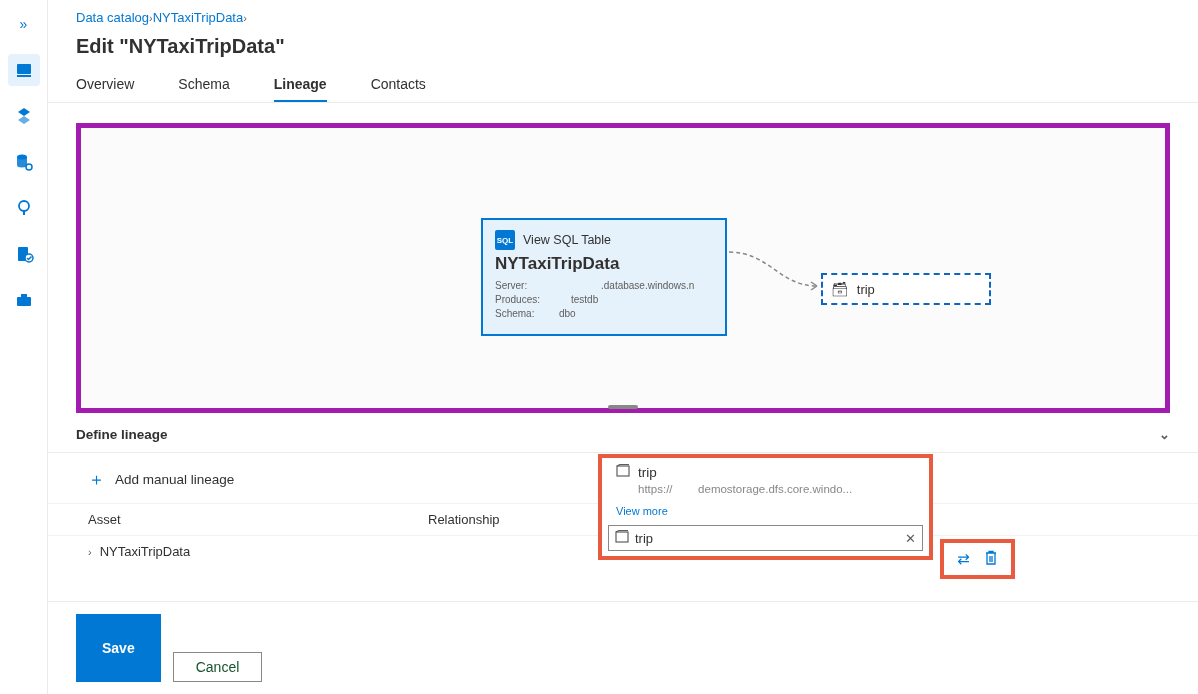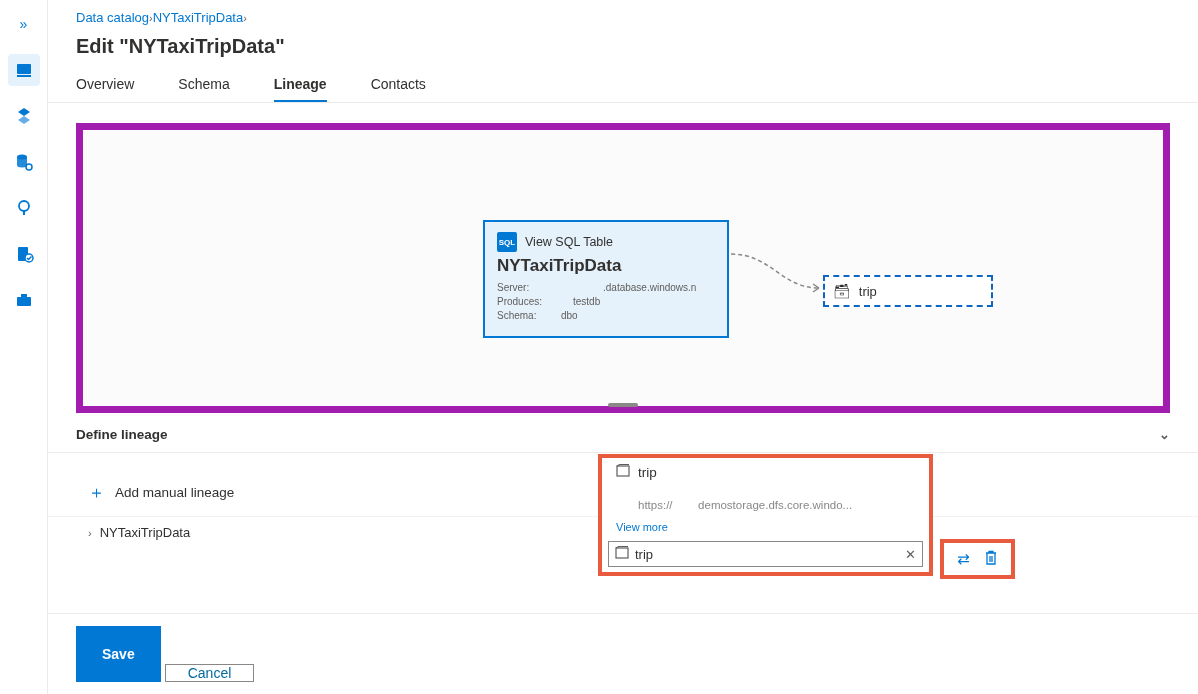--- a/index.html
+++ b/index.html
@@ -21,64 +21,64 @@
 
     
     .page-title { padding: 10px 28px 8px; font-size: 20px; font-weight: 600; }
 
     
     .tabs { display: flex; gap: 44px; padding: 0 28px; border-bottom: 1px solid #edebe9; }
     .tab { padding: 10px 0 8px; font-size: 14px; color: #323130; border-bottom: 2px solid transparent; cursor: pointer; }
     .tab.active { border-bottom-color: #0078d4; font-weight: 600; }
 
     
-    .canvas { margin: 20px 28px 0; background: #fbfbfb; border: 7px solid #a21caf; height: 290px; position: relative; }
+    .canvas { margin: 20px 28px 0; background: #fbfbfb; border: 5px solid #a21caf; height: 290px; position: relative; }
     .node-main { position: absolute; left: 400px; top: 90px; width: 246px; border: 2px solid #0078d4; background: #e5f1fb; padding: 10px 12px 12px; }
     .node-main .hdr { display: flex; align-items: center; gap: 8px; font-size: 12.5px; margin-bottom: 4px; }
     .node-main .title { font-size: 17px; font-weight: 600; margin-bottom: 6px; }
     .node-main .row { font-size: 10px; color: #605e5c; display: flex; margin-bottom: 3px; }
     .node-main .row .lbl { width: 56px; }
 
     .conn { position: absolute; left: 648px; top: 118px; width: 100px; height: 54px; }
     .conn svg { width: 100%; height: 100%; }
 
     .node-target { position: absolute; left: 740px; top: 145px; width: 170px; height: 32px; border: 2px dashed #0d66c2; background: #fff; display: flex; align-items: center; gap: 8px; padding: 0 8px; font-size: 13px; }
 
     .handle { position: absolute; left: 50%; bottom: -1px; transform: translateX(-50%); width: 30px; height: 4px; background: #8a8886; border-radius: 2px; }
 
     
-    .section-hdr { display: flex; justify-content: space-between; align-items: center; padding: 14px 28px 10px; font-size: 13.5px; font-weight: 600; border-bottom: 1px solid #edebe9; margin: 0 0 16px 0; }
+    .section-hdr { display: flex; justify-content: space-between; align-items: center; padding: 14px 28px 10px; font-size: 13.5px; font-weight: 600; border-bottom: 1px solid #edebe9; margin: 0 0 3px 0; }
     .section-hdr .chev2 { color: #605e5c; font-size: 13px; }
 
     .add-row { padding: 12px 40px; font-size: 13.5px; color: #323130; display: flex; align-items: center; gap: 10px; border-bottom: 1px solid #f3f2f1; }
     .add-row .plus { color: #0078d4; font-size: 17px; font-weight: 300; }
 
     .table-hdr { display: flex; padding: 8px 40px; font-size: 13px; color: #323130; font-weight: 400; border-bottom: 1px solid #f3f2f1; }
     .col-asset { width: 340px; }
     .col-rel { width: 225px; }
 
     .data-row { display: flex; align-items: center; padding: 8px 40px; font-size: 13px; position: relative; }
     .data-row .col-asset { display: flex; align-items: center; gap: 8px; }
     .data-row .exp { color: #605e5c; font-size: 11px; }
 
     
     .popup-wrap { position: absolute; left: 598px; top: 454px; width: 335px; border: 4px solid #e85b3e; background: #fff; z-index: 10; }
     .popup-item { padding: 6px 14px 4px; }
     .popup-item .line1 { display: flex; align-items: center; gap: 8px; font-size: 13.5px; }
-    .popup-item .line2 { font-size: 11.5px; color: #8a8886; margin-left: 22px; margin-top: 18px; }
+    .popup-item .line2 { font-size: 11.5px; color: #8a8886; margin-left: 22px; margin-top: 2px; }
     .popup-more { padding: 6px 14px 8px; color: #0078d4; font-size: 11px; }
     .popup-input { display: flex; align-items: center; border: 1px solid #8a8886; margin: 0 6px 5px; height: 26px; padding: 0 6px; gap: 6px; font-size: 13px; }
     .popup-input .x { margin-left: auto; color: #605e5c; font-size: 13px; }
 
     .action-box { position: absolute; left: 940px; top: 539px; width: 75px; height: 40px; border: 4px solid #e85b3e; display: flex; align-items: center; justify-content: center; gap: 14px; color: #0078d4; font-size: 15px; }
 
     
-    .footer { position: absolute; bottom: 0; left: 48px; right: 0; border-top: 1px solid #edebe9; padding: 12px 28px; display: flex; gap: 4px; background: #fff; }
+    .footer { position: absolute; bottom: 0; left: 48px; right: 0; border-top: 1px solid #edebe9; padding: 12px 28px; display: flex; gap: 12px; background: #fff; }
     .btn-primary { background: #0078d4; color: #fff; border: none; padding: 6px 26px; font-size: 14px; font-weight: 600; cursor: pointer; }
-    .btn-secondary { background: #fff; color: #0369a1; border: 1px solid #8a8886; padding: 0 22px; font-size: 14px; cursor: pointer; margin-top: 38px; }
+    .btn-secondary { background: #fff; color: #14532d; border: 1px solid #8a8886; padding: 6px 22px; font-size: 14px; cursor: pointer; margin-top: 38px; }
 
     .sql-icon { width: 20px; height: 20px; background: #0078d4; color: #fff; font-size: 8px; font-weight: 700; display: flex; align-items: center; justify-content: center; border-radius: 2px; }
     .db-mini { font-size: 14px; }
   </style>
 </head>
 <body>
 
 <div class="app">
   <div class="side-rail">
     <div class="rail-btn">»</div>
@@ -181,20 +181,24 @@
     <div class="section-hdr">
       <span>Define lineage</span>
       <span class="chev2">⌄</span>
     </div>
 
     <div class="add-row">
       <span class="plus">＋</span>
       <span>Add manual lineage</span>
     </div>
 
+    <div class="table-hdr">
+      <div class="col-asset">Asset</div>
+      <div class="col-rel">Relationship</div>
+    </div>
 
     <div class="data-row">
       <div class="col-asset">
         <span class="exp">›</span>
         <span>NYTaxiTripData</span>
       </div>
     </div>
   </div>
 </div>
 

